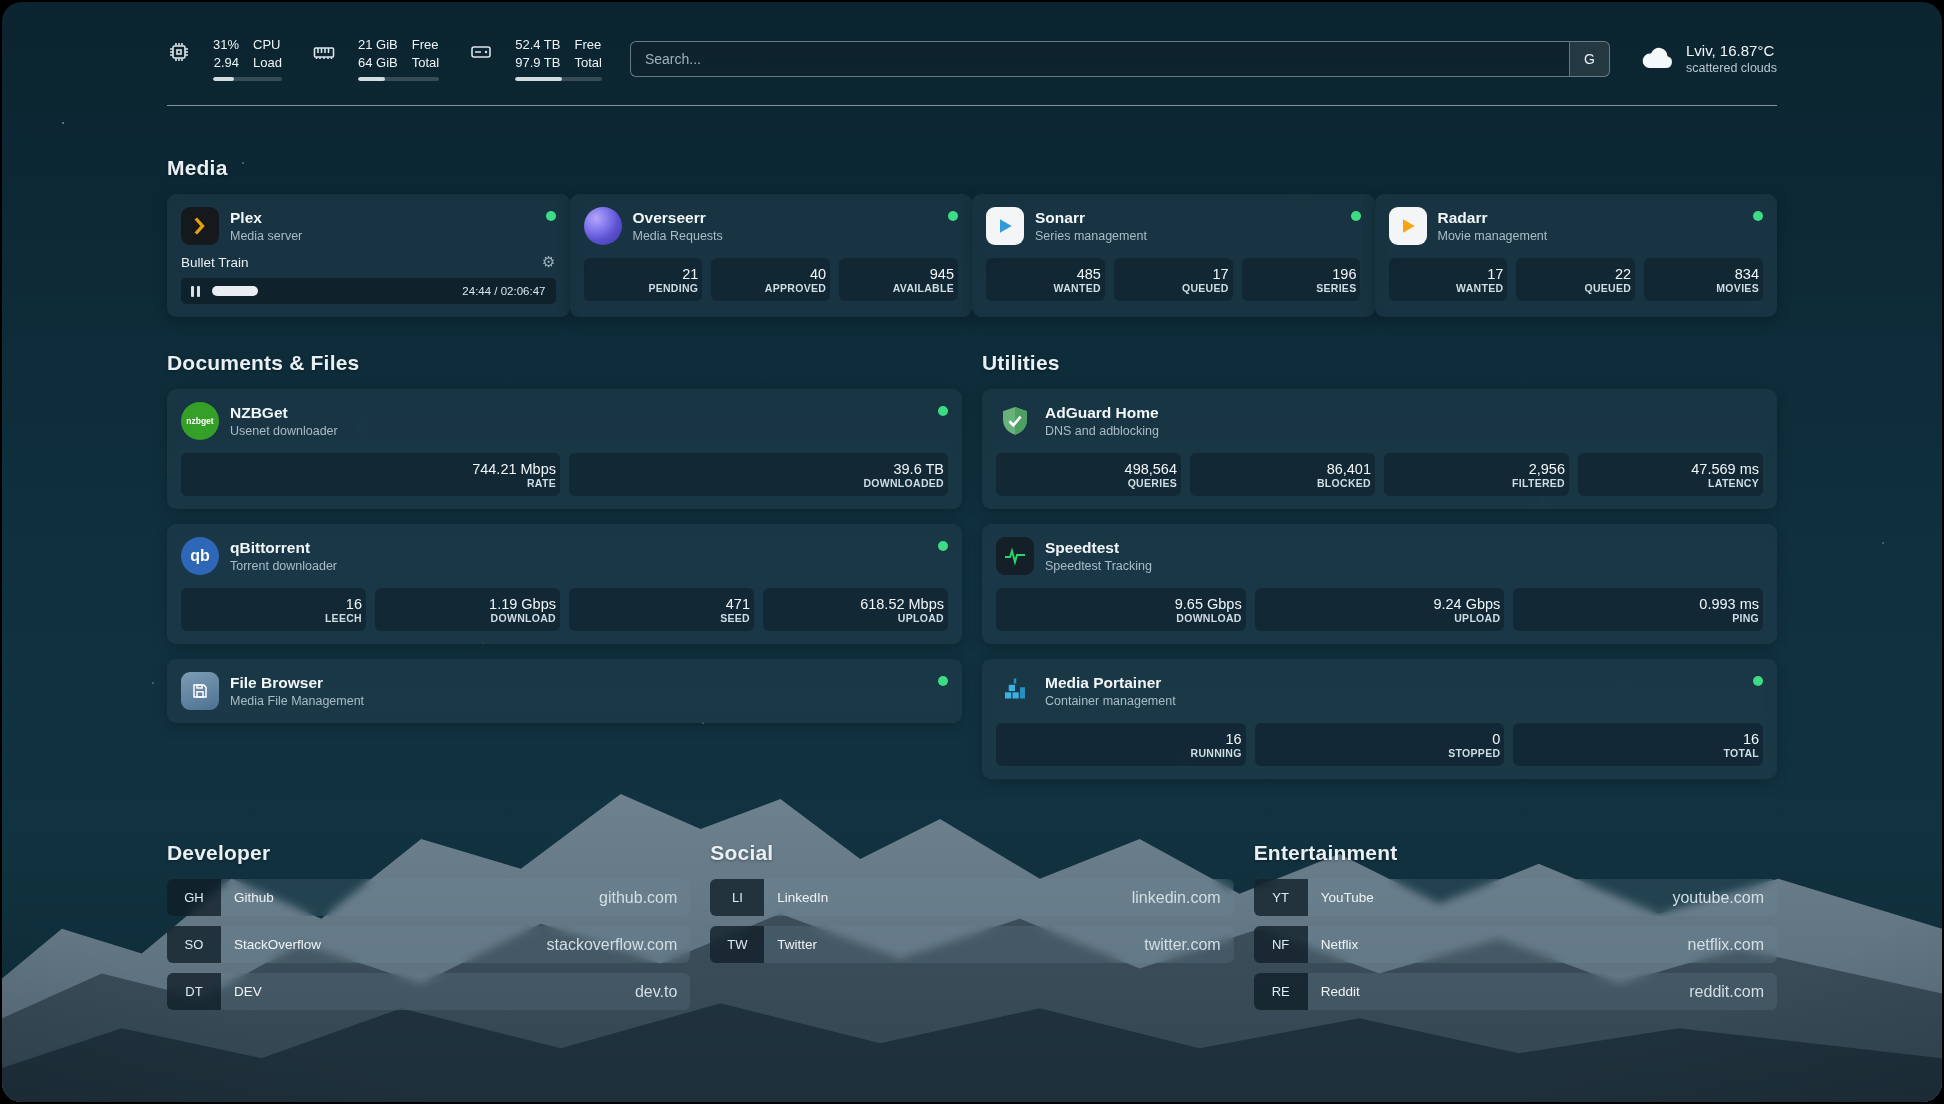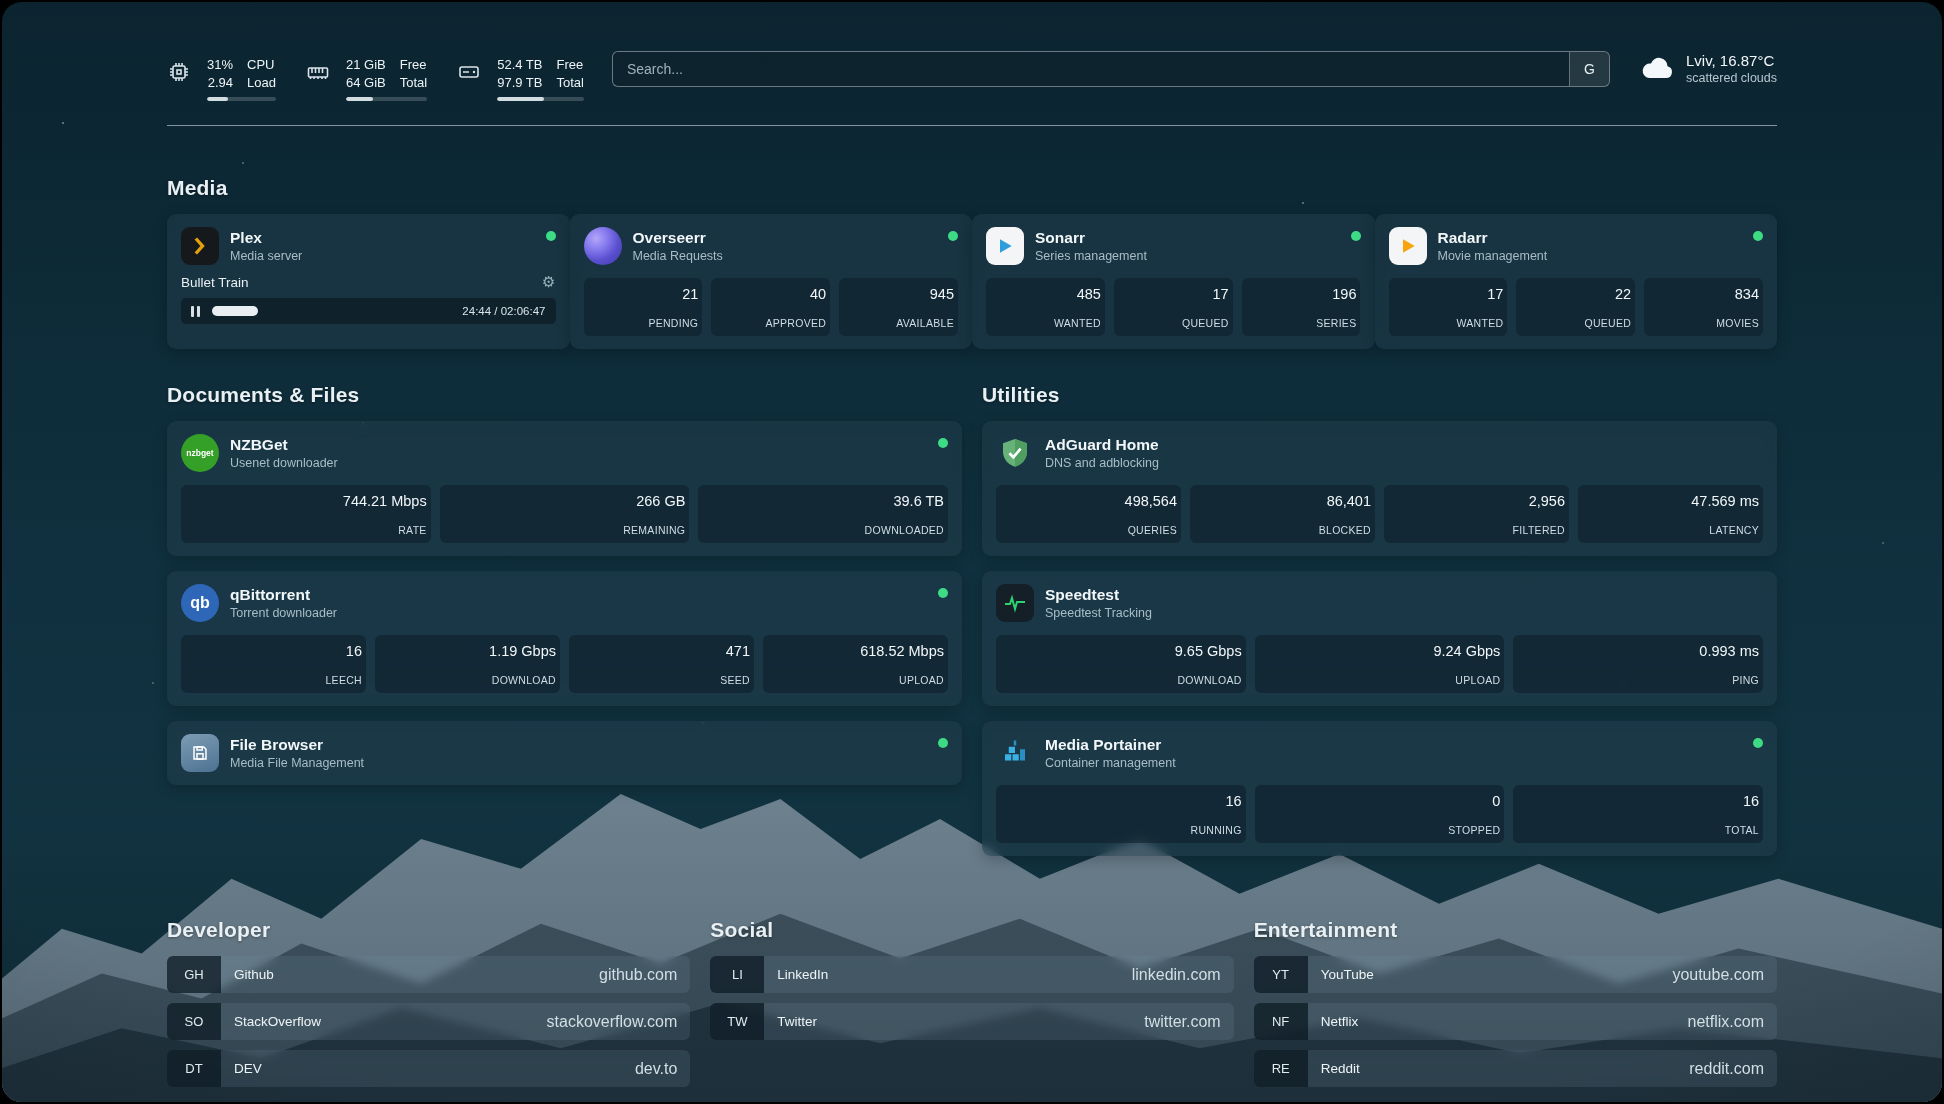--- a/index.html
+++ b/index.html
@@ -20,21 +20,21 @@
              1690px 180px 0 0 rgba(255,255,255,0.4), 300px 300px 0 0 rgba(255,255,255,0.3),
              640px 600px 0 0 rgba(255,255,255,0.35), 1120px 640px 0 0 rgba(255,255,255,0.3),
              1560px 560px 0 0 rgba(255,255,255,0.35), 90px 560px 0 0 rgba(255,255,255,0.3),
              860px 330px 0 0 rgba(255,255,255,0.28), 1820px 420px 0 0 rgba(255,255,255,0.3); }
 
   .content { position:relative; width:1610px; margin:0 auto; padding-top:34px; color:#e9f0f3; }
 
   
   .topbar { display:flex; align-items:center; gap:28px; }
   .resources { display:flex; align-items:flex-start; gap:30px; }
-  .res-widget { display:flex; gap:16px; align-items:flex-start;margin-top:20px; }
+  .res-widget { display:flex; gap:22px; align-items:flex-start; }
   .res-icon { width:24px; height:24px; margin-top:4px; flex:none; }
   .res-body { display:flex; flex-direction:column; }
   .res-rows { display:flex; gap:14px; font-size:13px; line-height:18px; }
   .res-vals { text-align:right; color:#eef4f6; }
   .res-labels { color:#eef4f6; }
   .res-bar { margin-top:5px; height:4px; width:100%; border-radius:2px; background:rgba(255,255,255,0.18); overflow:hidden; }
   .res-bar .fill { height:100%; background:#d2dce1; border-radius:2px; }
 
   .searchwrap { flex:1; display:flex; align-items:center; height:36px;
                 background:rgba(14,32,42,0.55); border:1px solid rgba(220,230,235,0.45);
@@ -67,21 +67,21 @@
   .app-name { font-size:15.5px; font-weight:700; color:#f2f7f9; }
   .app-desc { font-size:12.5px; color:#a9bdc7; }
   .status-dot { width:10px; height:10px; border-radius:50%; background:#3ddc84; margin-left:auto; align-self:flex-start; margin-top:4px; flex:none; }
 
   .app-icon { width:38px; height:38px; flex:none; display:flex; align-items:center; justify-content:center; }
 
   .stats { display:flex; gap:9px; margin-top:13px; }
   .stat { flex:1; background:rgba(12,30,40,0.55); border-radius:6px; padding:8px 4px 7px;
           text-align:right; }
   .stat-value { font-size:14.5px; color:#f2f7f9; }
-  .stat-label { font-size:10.5px; font-weight:400; letter-spacing:0.3px; color:#cfdde4; margin-top:15px; }
+  .stat-label { font-size:10.5px; font-weight:700; letter-spacing:0.3px; color:#cfdde4; margin-top:0; }
 
   
   .np-row { display:flex; align-items:center; margin-top:8px; }
   .np-title { font-size:13.5px; color:#e9f0f3; }
   .gear { margin-left:auto; color:#9db4bf; font-size:15px; font-family:"DejaVu Sans",sans-serif; cursor:pointer; }
   .player-bar { margin-top:7px; height:26px; background:rgba(10,24,32,0.65); border-radius:5px;
                 display:flex; align-items:center; padding:0 10px; }
   .pause-btn { display:flex; gap:3px; cursor:pointer; flex:none; }
   .pause-btn span { width:3px; height:11px; background:#d6e0e5; border-radius:1px; }
   .player-track { flex:1; height:10px; margin:0 12px; border-radius:5px; }
@@ -345,24 +345,20 @@
               <div class="app-text">
                 <div class="app-name">NZBGet</div>
                 <div class="app-desc">Usenet downloader</div>
               </div>
               <span class="status-dot"></span>
             </div>
             <div class="stats">
               <div class="stat">
                 <div class="stat-value">744.21 Mbps</div>
                 <div class="stat-label">RATE</div>
-              </div>
-              <div class="stat">
-                <div class="stat-value">266 GB</div>
-                <div class="stat-label">REMAINING</div>
               </div>
               <div class="stat">
                 <div class="stat-value">39.6 TB</div>
                 <div class="stat-label">DOWNLOADED</div>
               </div>
             </div>
           </div>
 
           <div class="card">
             <div class="card-head">

